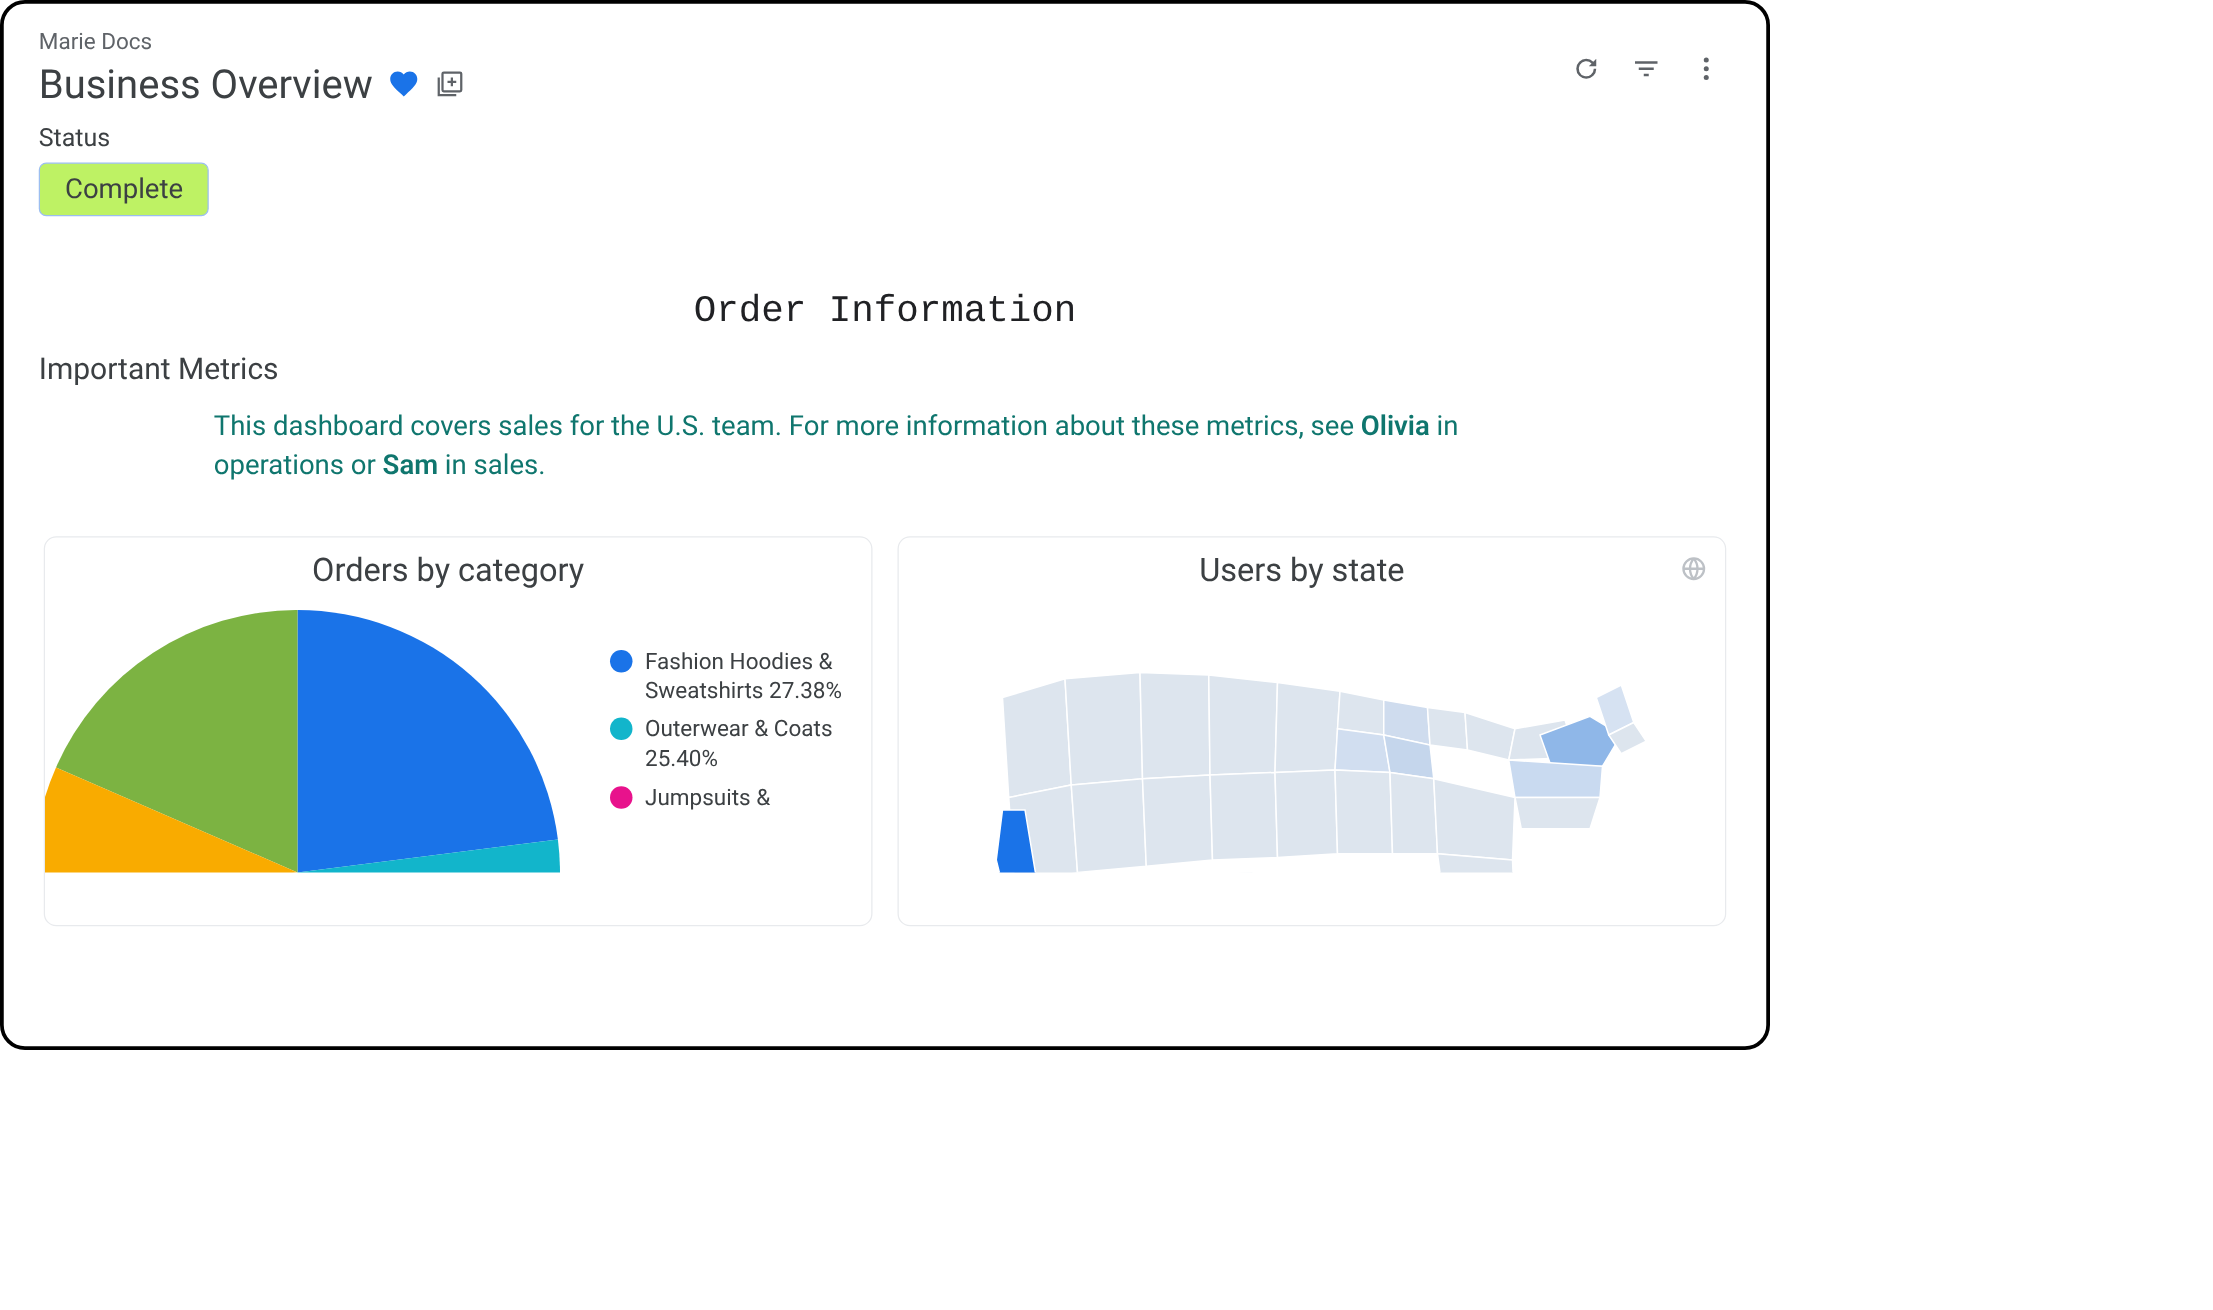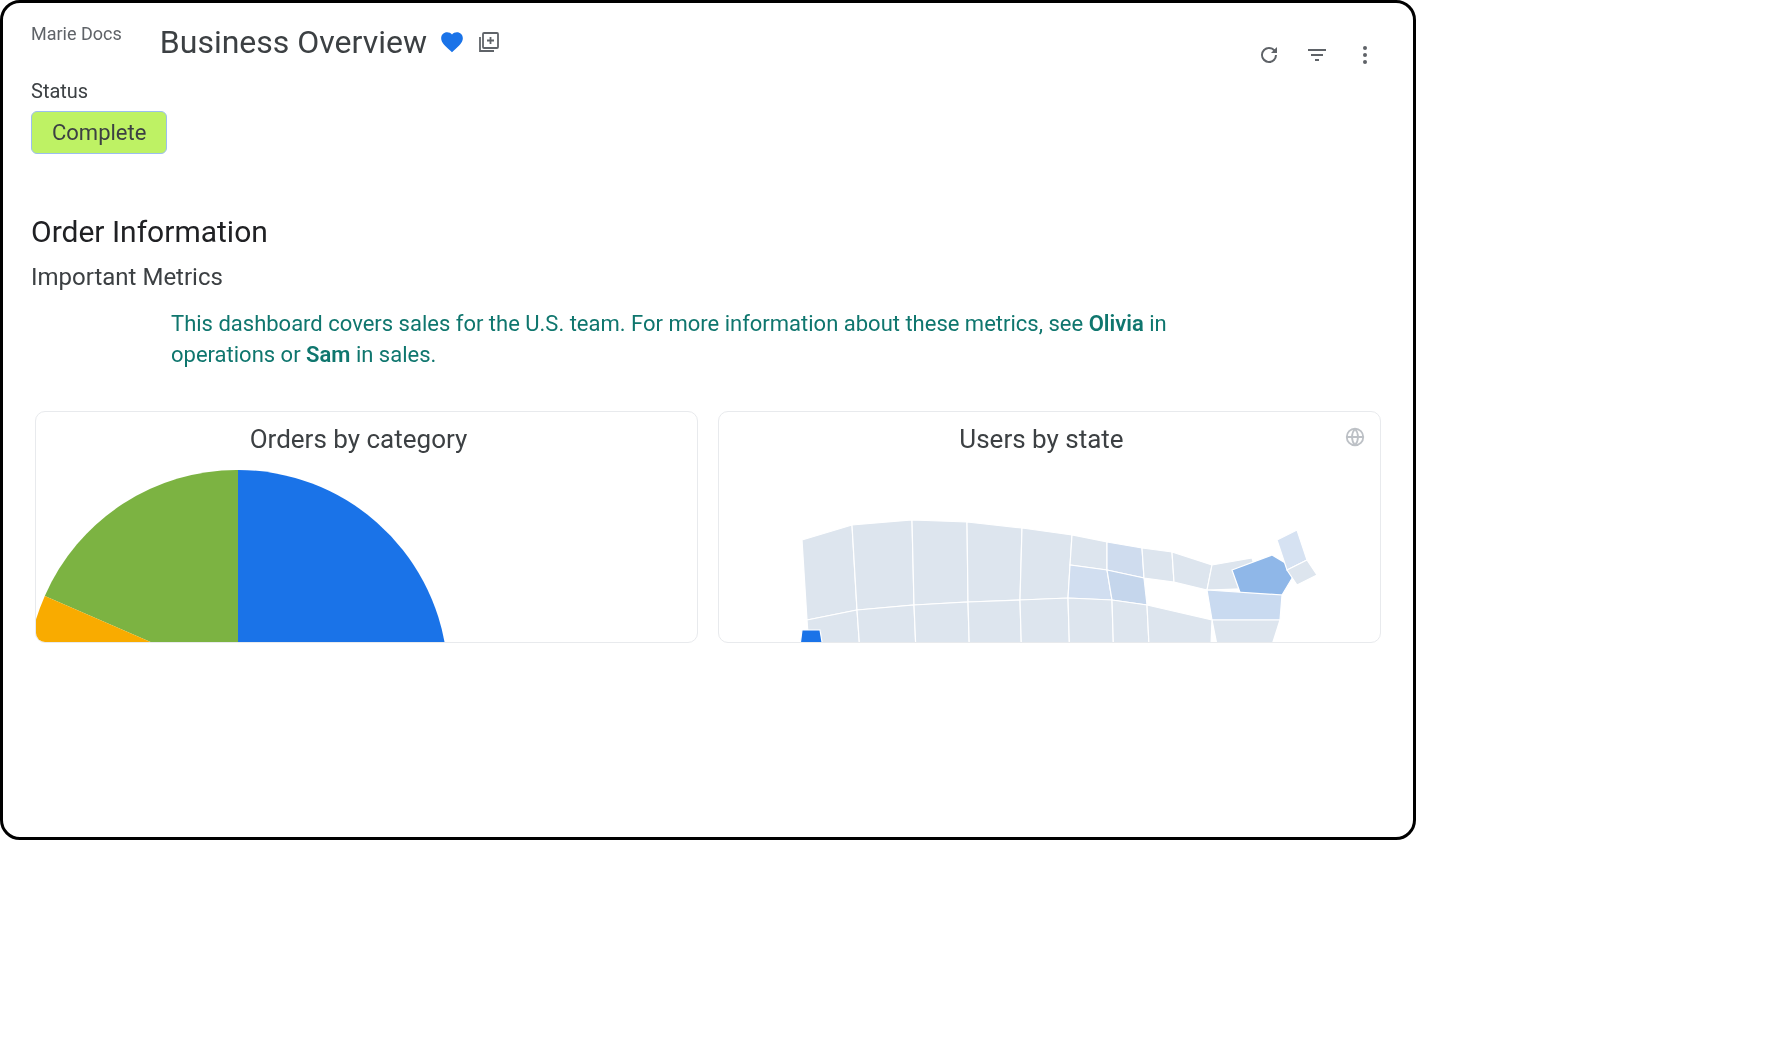--- a/index.html
+++ b/index.html
@@ -8,55 +8,55 @@
       background: #fff;
       color: #202124;
       width: 1416px;
       height: 840px;
       border: 3px solid #000;
       border-radius: 20px;
       overflow: hidden;
       position: relative;
     }
     .header { padding: 20px 28px 8px 28px; display: flex; align-items: flex-start; justify-content: space-between; }
-    .header-left { display: flex; flex-direction: row; gap: 38px; }
+    .header-left { display: flex; flex-direction: column; }
     .breadcrumb { font-size: 18px; color: #5f6368; margin-bottom: 4px; }
     .title-row { display: flex; align-items: center; gap: 12px; text-align: center; }
     .page-title { font-size: 32px; font-weight: 400; color: #3c4043; }
     .heart-icon { width: 26px; height: 26px; fill: #1a73e8; }
     .add-collection-icon { width: 24px; height: 24px; stroke: #5f6368; fill: none; stroke-width: 1.8; }
     .header-right { display: flex; align-items: center; gap: 24px; padding-top: 20px; padding-right: 8px; }
     .action-icon { width: 24px; height: 24px; fill: #5f6368; cursor: pointer; }
     .status-block { padding: 4px 28px 20px 28px; }
     .status-label { font-size: 20px; color: #3c4043; margin-bottom: 8px; }
     .status-chip {
       display: inline-block;
       background: #bef264;
       border: 1px solid #9cbef0;
       border-radius: 6px;
       padding: 8px 20px;
       font-size: 22px;
       color: #3c4043;
       cursor: pointer;
     }
     .content { padding: 40px 28px 0 28px; }
-    .section-heading { font-size: 30px; font-weight: 400; color: #202124; margin-bottom: 14px; }
+    .section-heading { text-align: center; font-size: 30px; font-weight: 400; color: #202124; margin-bottom: 14px; font-family: Liberation Mono, monospace; }
     .section-subheading { text-align: left; font-size: 24px; font-weight: 400; color: #3c4043; margin-bottom: 18px; }
     .section-desc { font-size: 22px; color: #0f766e; line-height: 1.4; max-width: 1020px; margin: 16px 0 40px 140px; }
     .section-desc b { font-weight: 600; }
     .charts-row { display: flex; gap: 20px; padding: 0 4px; }
     .chart-card {
       flex: 1;
       background: #fff;
       border: 1px solid #e8eaed;
       border-radius: 10px;
       padding: 12px 20px 0 4px;
       position: relative;
       overflow: hidden;
-      height: 232px;
+      height: 312px;
     }
     .chart-title { text-align: center; font-size: 26px; font-weight: 400; color: #3c4043; margin-bottom: 16px; }
     .card-action-icon { position: absolute; top: 14px; right: 14px; width: 22px; height: 22px; fill: #bdc1c6; }
     .pie-legend-row { display: flex; align-items: flex-start; gap: 40px; }
     .pie-wrap { flex: 0 0 auto; width: 420px; height: 210px; overflow: hidden; position: relative; margin-left: -12px; }
     .pie-svg { width: 420px; height: 420px; }
     .legend { flex: 1; padding-top: 30px; }
     .legend-item { display: flex; align-items: flex-start; gap: 10px; font-size: 18px; color: #3c4043; margin-bottom: 8px; line-height: 1.3; }
     .legend-dot { width: 18px; height: 18px; border-radius: 50%; flex-shrink: 0; margin-top: 2px; }
     .map-wrap { display: flex; justify-content: center; align-items: flex-start; height: 210px; overflow: hidden; }
@@ -117,20 +117,34 @@
             <path d="M50 50 L50 0 A50 50 0 0 1 99.6 43.7 Z" fill="#1a73e8"></path>
 
             <path d="M50 50 L99.6 43.7 A50 50 0 0 1 50 100 Z" fill="#12b5cb"></path>
 
             <path d="M50 50 L4 30 A50 50 0 0 1 50 0 Z" fill="#7cb342"></path>
             <path d="M50 50 L0 55 A50 50 0 0 1 4 30 Z" fill="#f9ab00"></path>
 
             <path d="M50 50 L0 55 A50 50 0 0 0 10 80 Z" fill="#f9ab00"></path>
           </svg>
         </div>
+        <div class="legend">
+          <div class="legend-item">
+            <span class="legend-dot" style="background:#1a73e8"></span>
+            <span>Fashion Hoodies &amp; Sweatshirts 27.38%</span>
+          </div>
+          <div class="legend-item">
+            <span class="legend-dot" style="background:#12b5cb"></span>
+            <span>Outerwear &amp; Coats 25.40%</span>
+          </div>
+          <div class="legend-item">
+            <span class="legend-dot" style="background:#e8128c"></span>
+            <span>Jumpsuits &amp;</span>
+          </div>
+        </div>
       </div>
     </div>
 
     <div class="chart-card">
       <svg class="card-action-icon" viewBox="0 0 24 24">
           <circle cx="12" cy="12" r="9" fill="none" stroke="#bdc1c6" stroke-width="2"></circle>
           <path d="M3 12h18M12 3a14 14 0 010 18M12 3a14 14 0 000 18" fill="none" stroke="#bdc1c6" stroke-width="2"></path>
         </svg>
       <div class="chart-title">Users by state</div>
       <div class="map-wrap">

